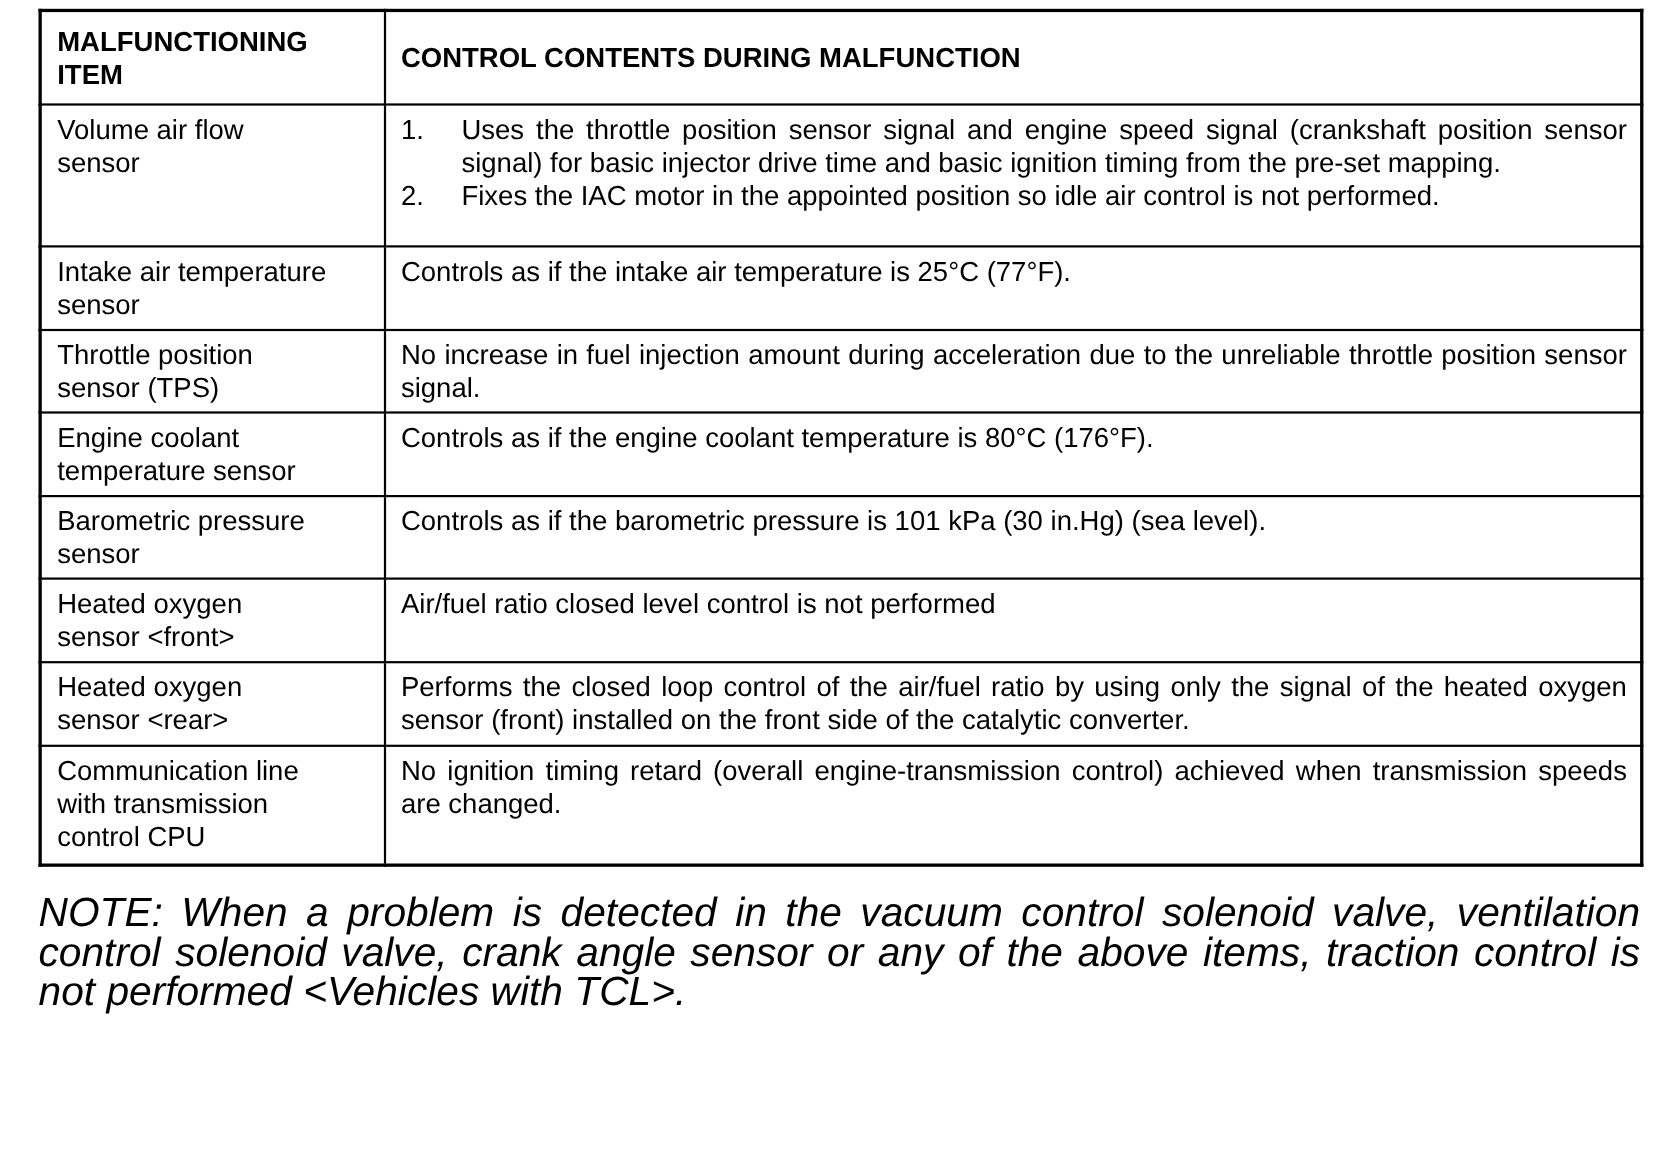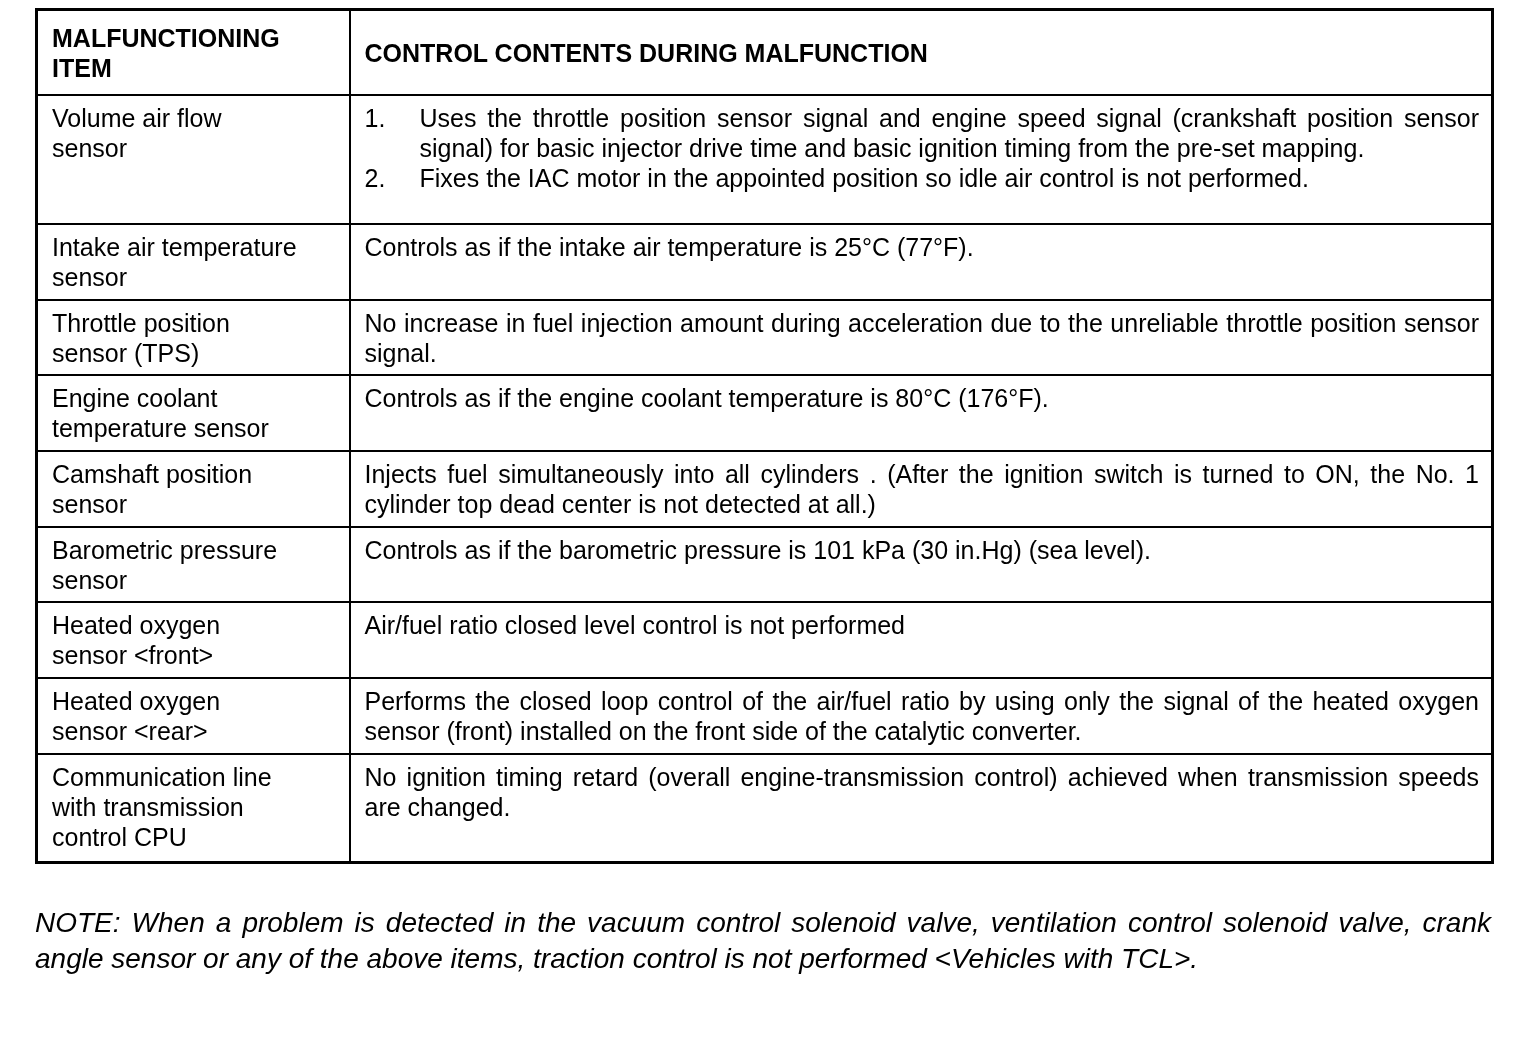--- a/index.html
+++ b/index.html
@@ -51,23 +51,23 @@
   .list-num {
     flex: 0 0 55px;
     text-align: left;
   }
   .list-text {
     flex: 1 1 auto;
     text-align: justify;
   }
   .note {
     width: 1456px;
-    margin-top: 41px;
+    margin-top: 24px;
     font-style: italic;
-    font-size: 28px;
+    font-size: 37px;
     line-height: 36px;
     text-align: justify;
   }
 </style>
 </head>
 <body>
 
 <div class="page">
 
   <table class="malfunction-table">
@@ -105,25 +105,20 @@
       <tr class="rh-74">
         <td class="item-cell">Throttle position
 sensor (TPS)</td>
         <td class="content-cell">No increase in fuel injection amount during acceleration due to the unreliable throttle position sensor signal.</td>
       </tr>
       <tr class="rh-76">
         <td class="item-cell">Engine coolant
 temperature sensor</td>
         <td class="content-cell">Controls as if the engine coolant temperature is 80°C (176°F).</td>
       </tr>
-      <tr class="rh-76">
-        <td class="item-cell">Camshaft position
-sensor</td>
-        <td class="content-cell">Injects fuel simultaneously into all cylinders . (After the ignition switch is turned to ON, the No. 1 cylinder top dead center is not detected at all.)</td>
-      </tr>
       <tr class="rh-74">
         <td class="item-cell">Barometric pressure
 sensor</td>
         <td class="content-cell">Controls as if the barometric pressure is 101 kPa (30 in.Hg) (sea level).</td>
       </tr>
       <tr class="rh-76">
         <td class="item-cell">Heated oxygen
 sensor &lt;front&gt;</td>
         <td class="content-cell">Air/fuel ratio closed level control is not performed</td>
       </tr>

